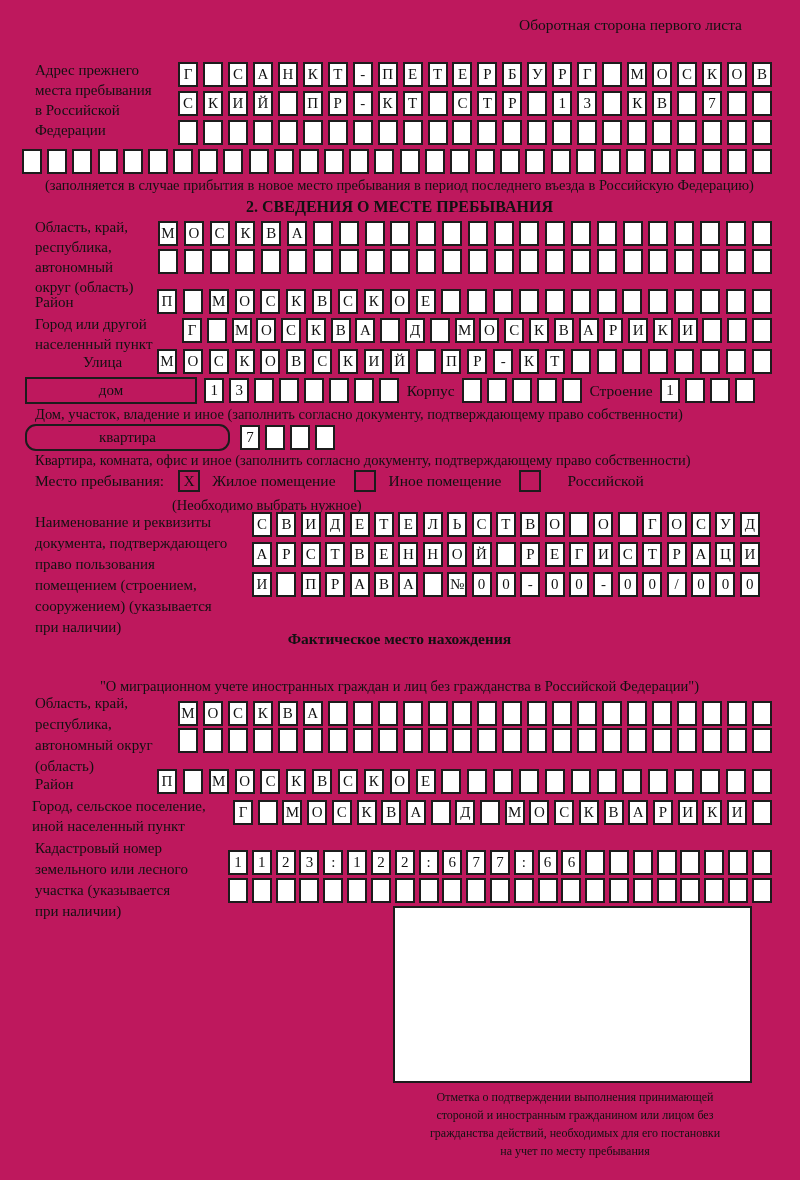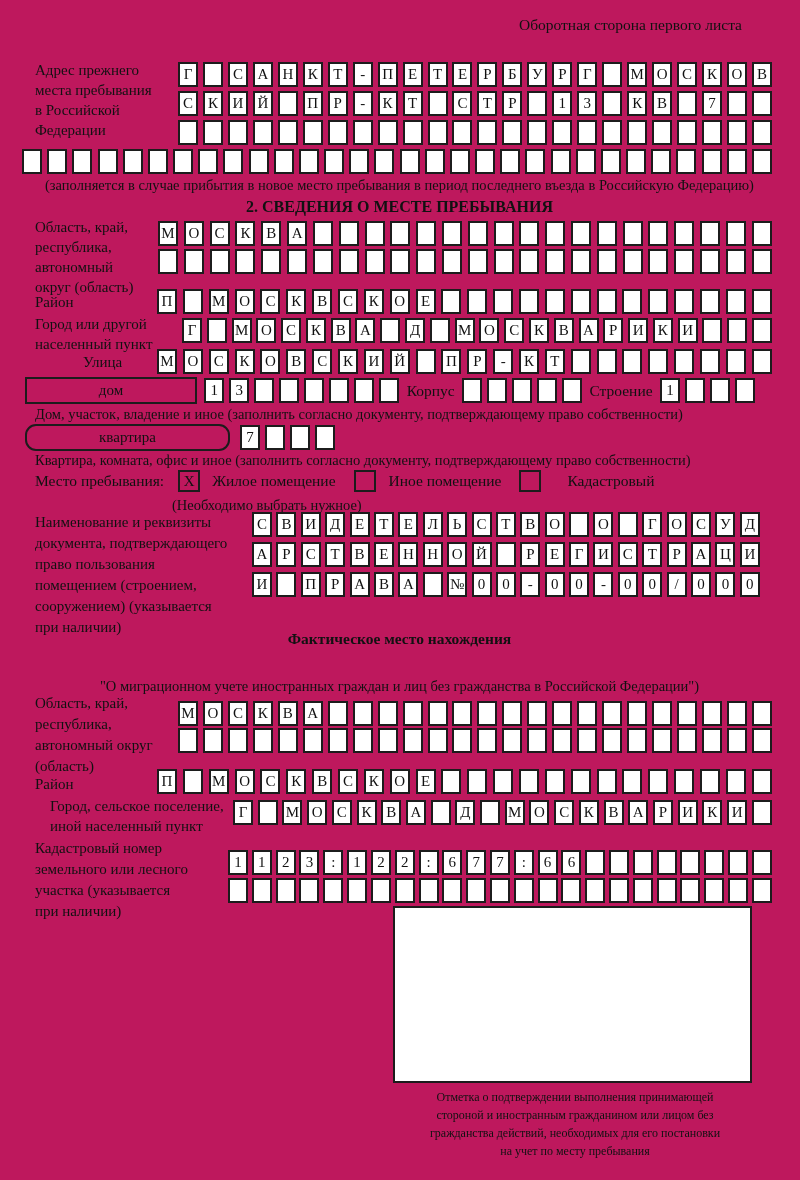--- a/index.html
+++ b/index.html
@@ -334,21 +334,21 @@
   </div>
   <div class="abs cap" style="left:35px;top:452px;">Квартира, комната, офис и иное (заполнить согласно документу, подтверждающему право собственности)</div>
 
   <div class="abs cbrow" style="left:35px;top:470px;">
     <span>Место пребывания:</span>
     <span class="cbx" style="margin-left:14px;">X</span>
     <span style="margin-left:12px;">Жилое помещение</span>
     <span class="cbx" style="margin-left:18px;"></span>
     <span style="margin-left:13px;">Иное помещение</span>
     <span class="cbx" style="margin-left:18px;"></span>
-    <span style="margin-left:26px;">Кадастровый</span>
+    <span style="margin-left:26px;">Российской</span>
   </div>
   <div class="abs cap" style="left:172px;top:497px;">(Необходимо выбрать нужное)</div>
 
   <div class="abs lbl lh21" style="left:35px;top:512px;">Наименование и реквизиты
 документа, подтверждающего
 право пользования
 помещением (строением,
 сооружением) (указывается
 при наличии)</div>
   <div class="abs grid" style="left:252px;top:512px;width:508px;">
@@ -502,21 +502,21 @@
       <div class="cell"></div>
       <div class="cell"></div>
       <div class="cell"></div>
       <div class="cell"></div>
       <div class="cell"></div>
       <div class="cell"></div>
       <div class="cell"></div>
       <div class="cell"></div>
     </div>
 
-  <div class="abs lbl" style="left:50px;top:796px;">Город, сельское поселение,
+  <div class="abs lbl" style="left:32px;top:796px;">Город, сельское поселение,
 иной населенный пункт</div>
   <div class="abs grid" style="left:233px;top:800px;width:539px;">
       <div class="cell">Г</div>
       <div class="cell"></div>
       <div class="cell">М</div>
       <div class="cell">О</div>
       <div class="cell">С</div>
       <div class="cell">К</div>
       <div class="cell">В</div>
       <div class="cell">А</div>

